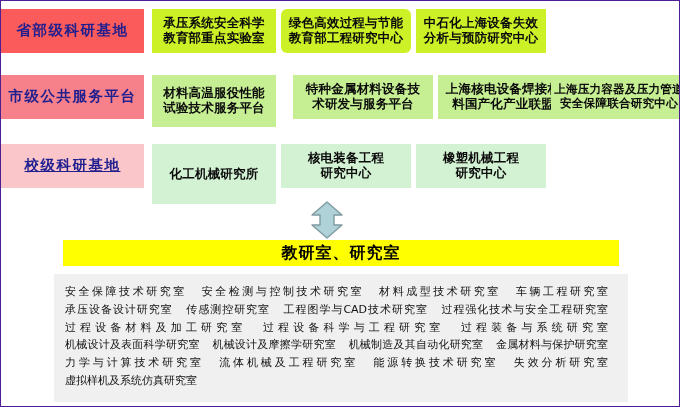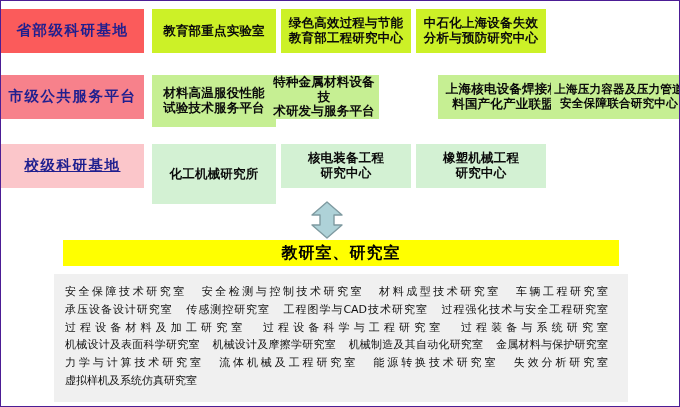--- a/index.html
+++ b/index.html
@@ -103,25 +103,26 @@
 </head>
 <body>
 
 <div id="page">
 
   <div class="row1">
     <div class="box cat-label cat-1" style="left:0px; top:8px; width:143px; height:44px;">省部级科研基地</div>
 
     <div class="box node" style="left:151px; top:8px; width:124px; height:44px;">
         <div>
+          <span>承压系统安全科学</span>
           <span>教育部重点实验室</span>
         </div>
       </div>
 
-    <div class="box node" style="left:280px; top:8px; width:130px; height:44px;">
+    <div class="box node" style="left:280px; top:8px; width:130px; height:44px;border-radius:6px;">
         <div>
           <span>绿色高效过程与节能</span>
           <span>教育部工程研究中心</span>
         </div>
       </div>
 
     <div class="box node" style="left:415px; top:8px; width:130px; height:44px;">
         <div>
           <span>中石化上海设备失效</span>
           <span>分析与预防研究中心</span>
@@ -132,21 +133,21 @@
   <div class="row2">
     <div class="box cat-label cat-2" style="left:0px; top:74px; width:143px; height:44px;">市级公共服务平台</div>
 
     <div class="box node" style="left:151px; top:74px; width:124px; height:52px;">
         <div>
           <span>材料高温服役性能</span>
           <span>试验技术服务平台</span>
         </div>
       </div>
 
-    <div class="box node" style="left:268px; top:74px; width:110px; height:44px;">
+    <div class="box node" style="left:292px; top:74px; width:140px; height:44px;">
         <div>
           <span>特种金属材料设备技</span>
           <span>术研发与服务平台</span>
         </div>
       </div>
 
     <div class="box node" style="left:437px; top:74px; width:130px; height:44px;">
         <div>
           <span>上海核电设备焊接材</span>
           <span>料国产化产业联盟</span>

